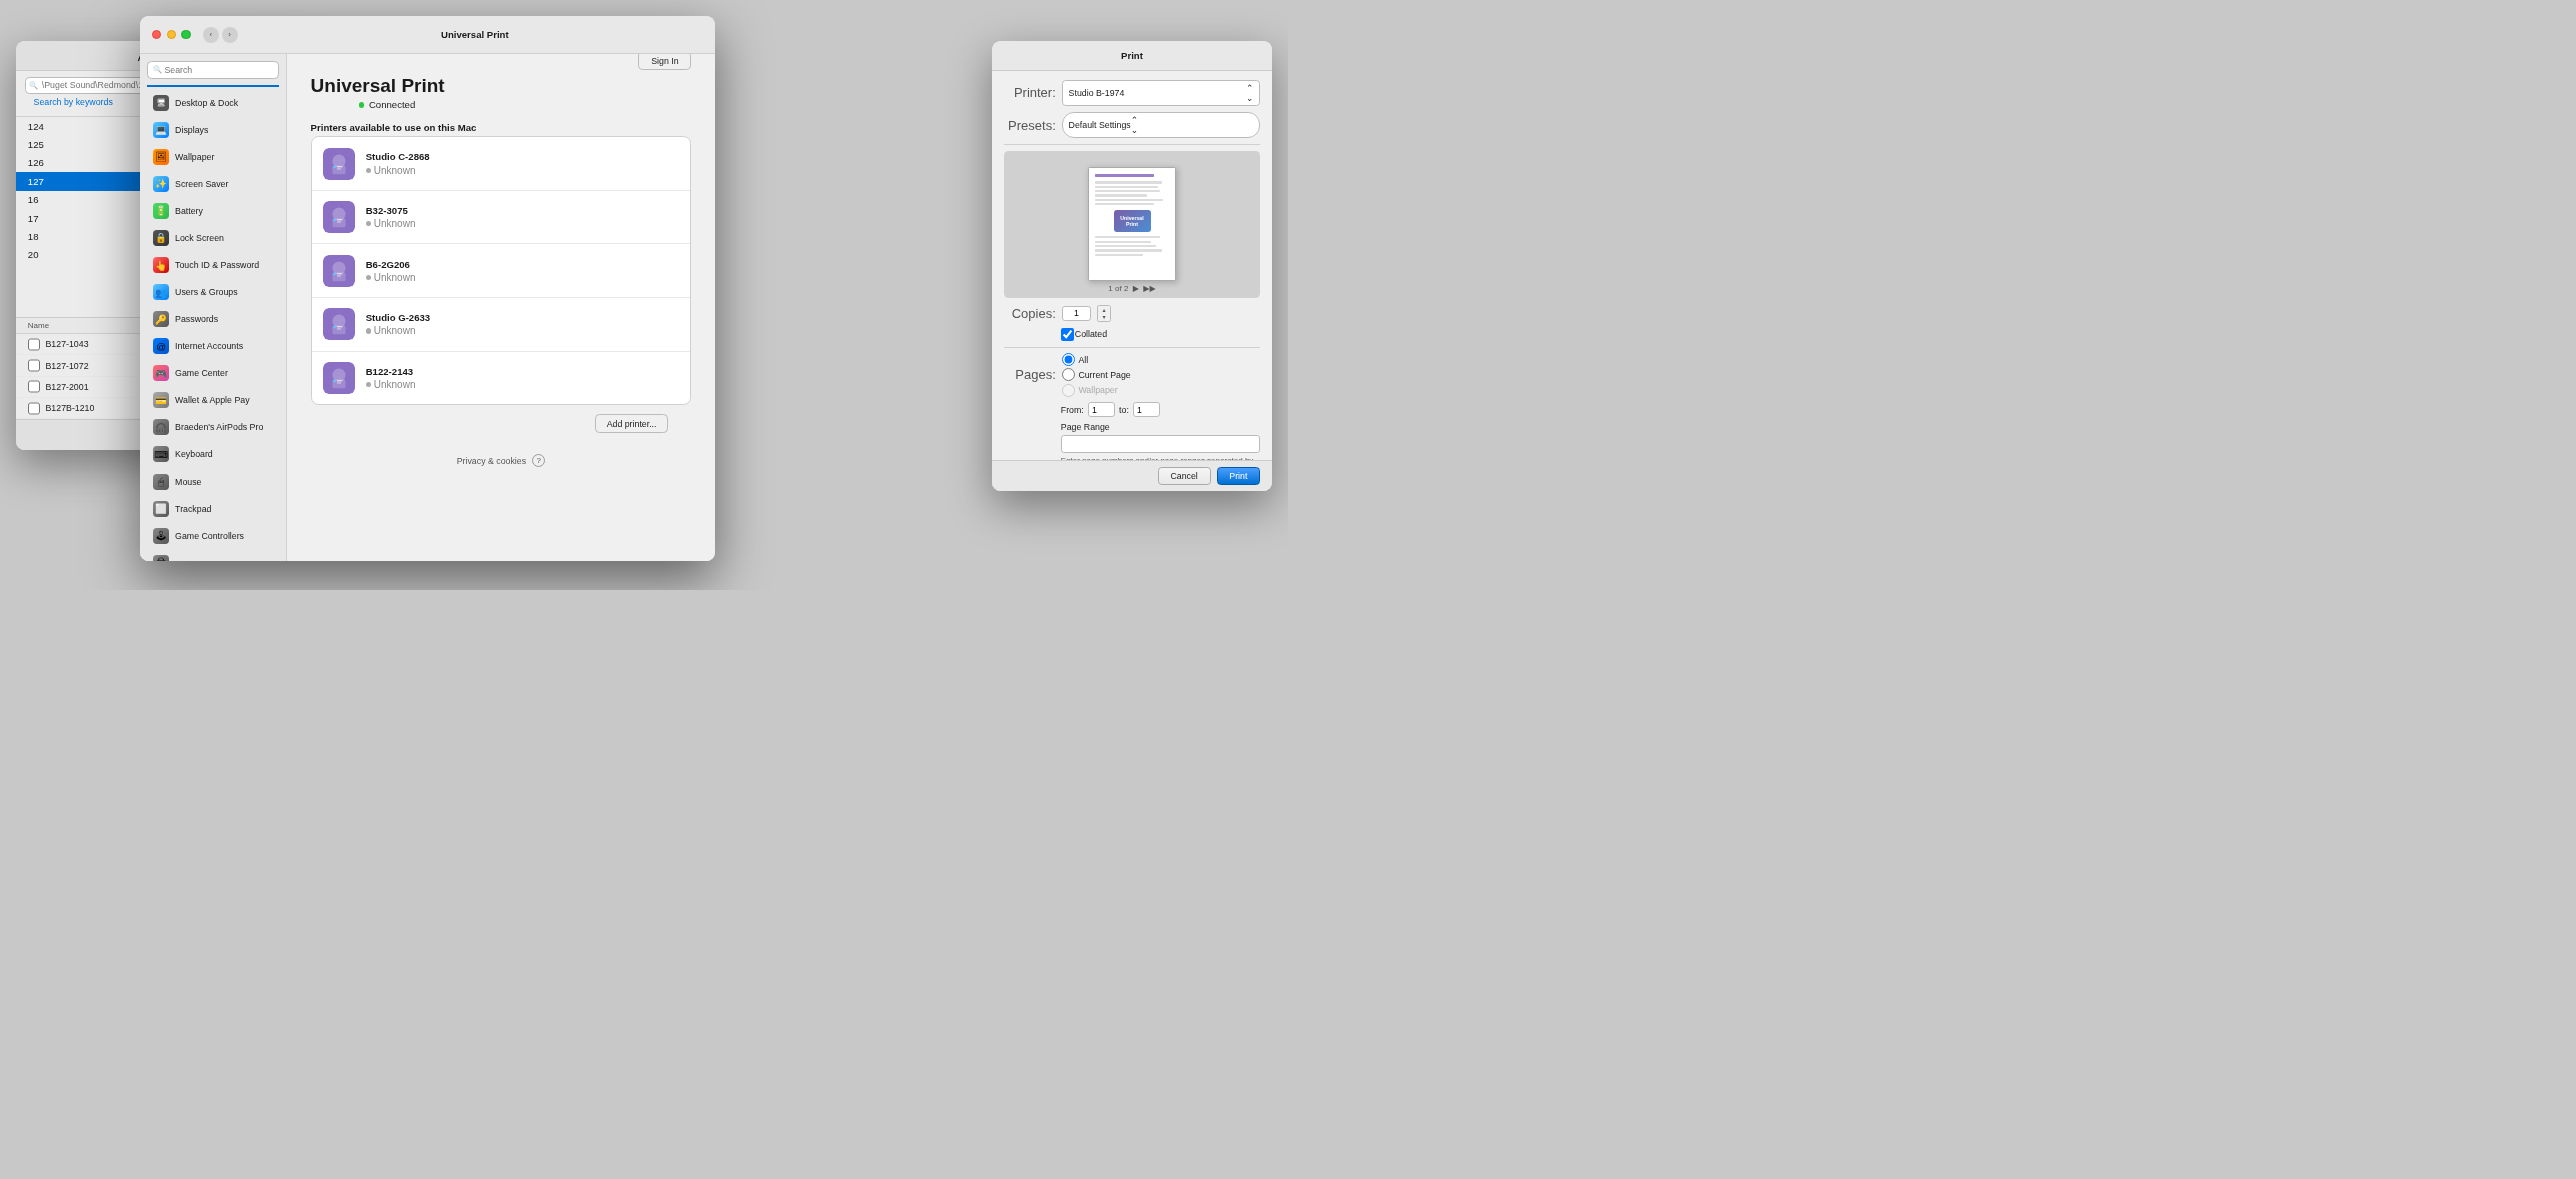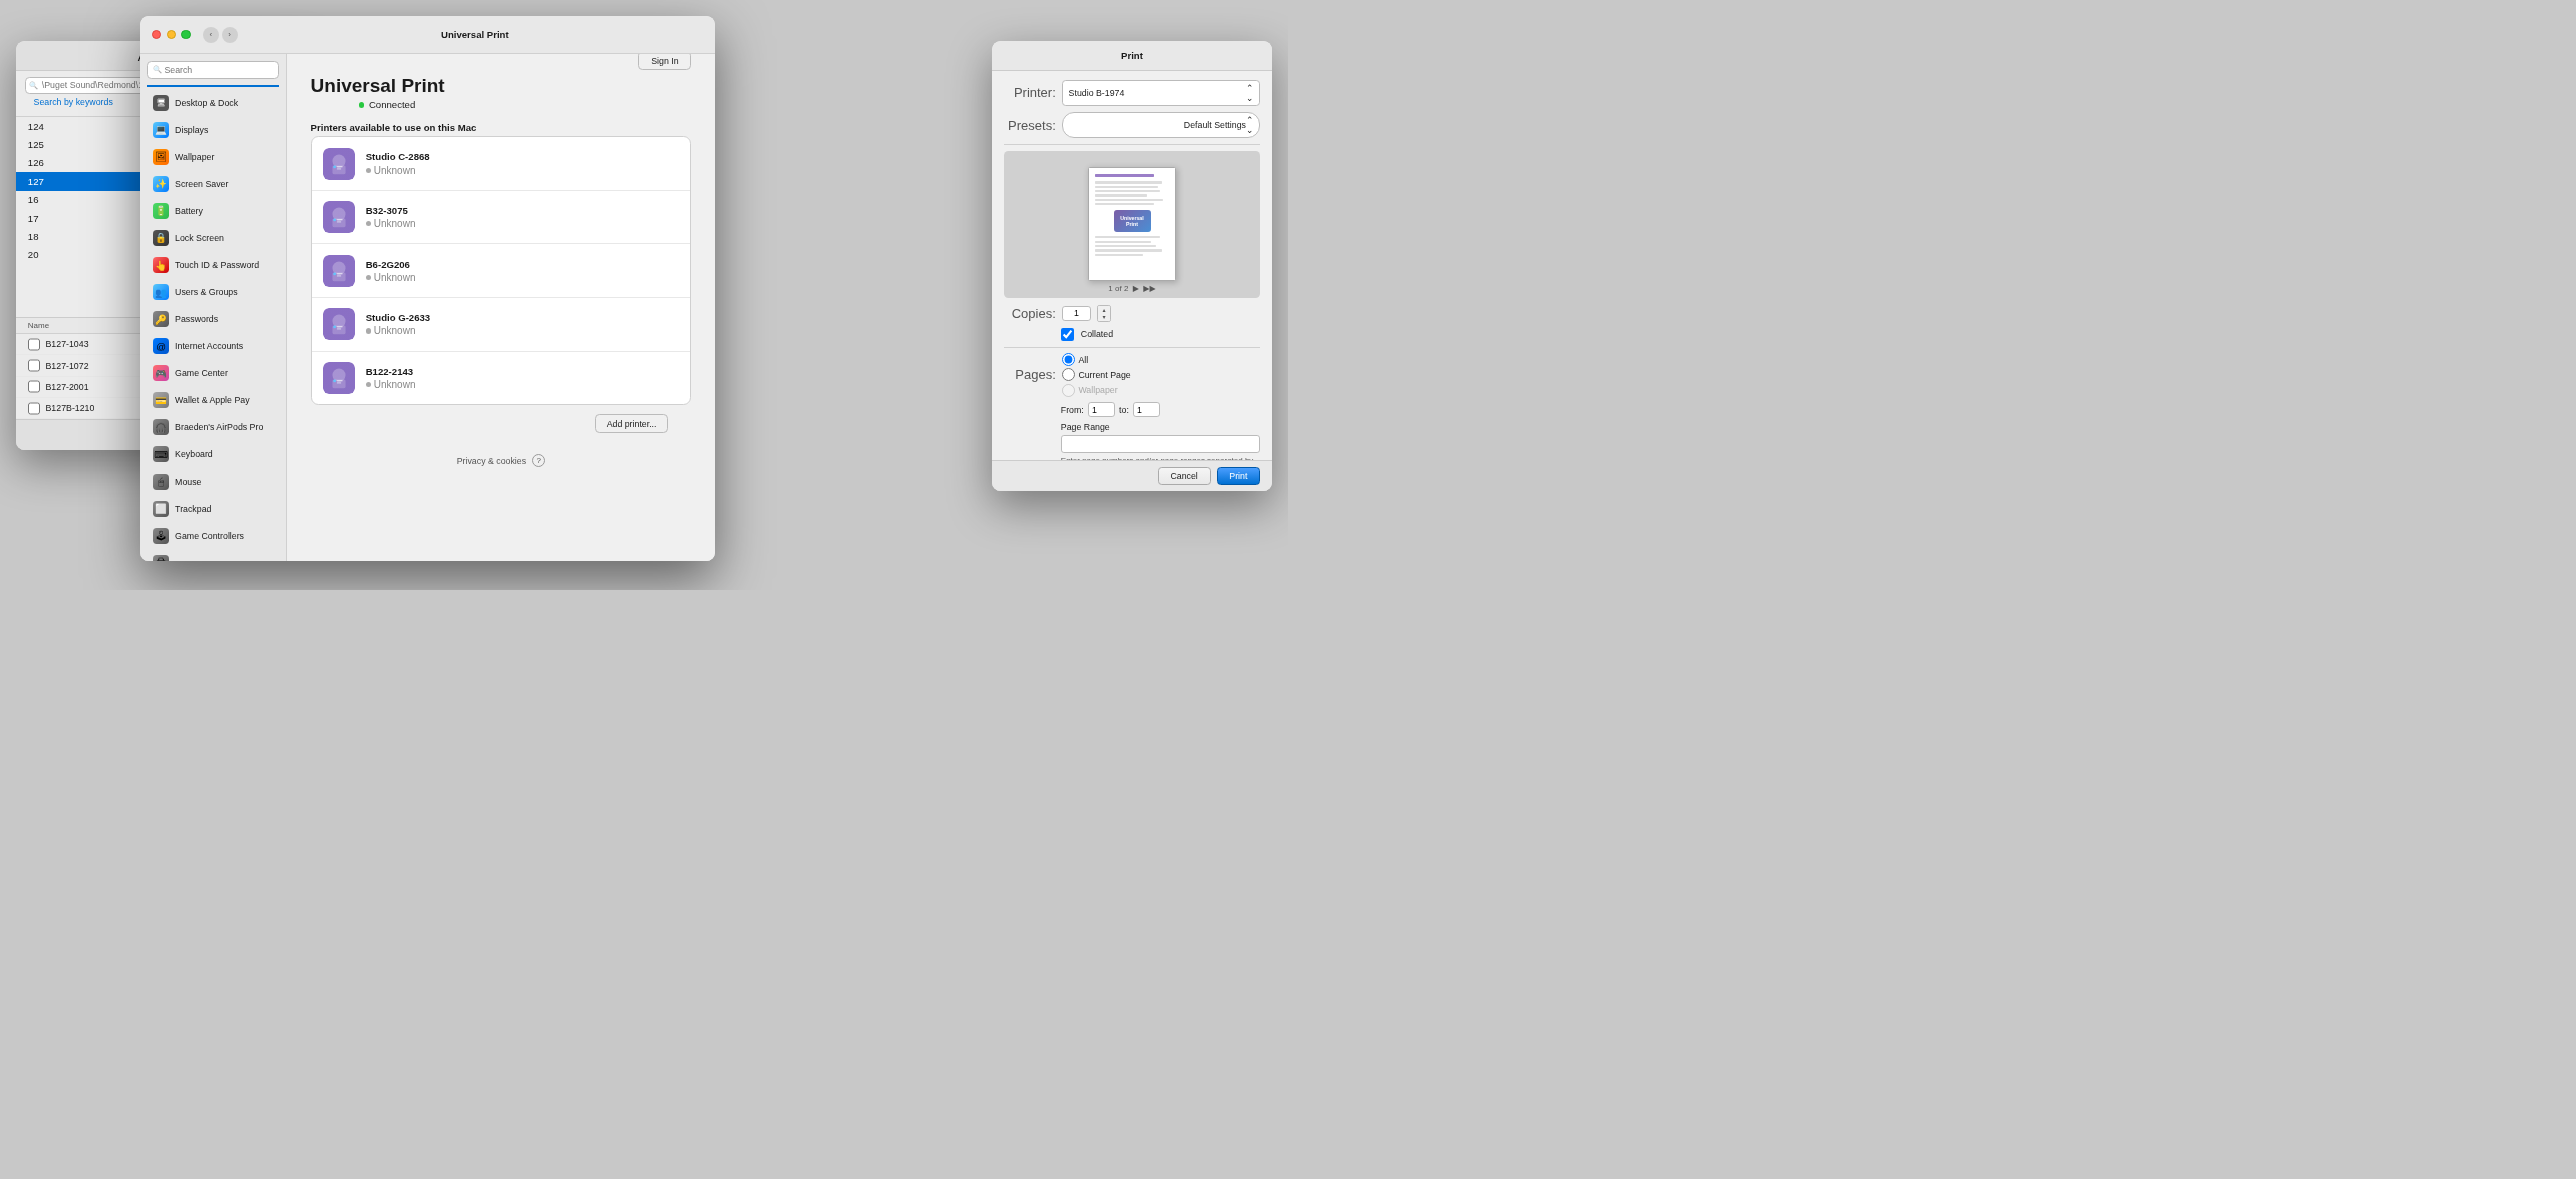--- a/index.html
+++ b/index.html
@@ -502,21 +502,21 @@
     .radio-group { display: flex; flex-direction: column; gap: 2.2px; }
     .radio-row { display: flex; align-items: center; gap: 3.7px; font-size: 8.8px; color: #1a1a1a; }
     .print-footer {
       padding: 5.9px 11.8px;
       background: #e8e8e8;
       border-top: 0.7px solid #ccc;
       display: flex;
       justify-content: flex-end;
       gap: 5.9px;
     }
-    .checkbox-row { display: flex; align-items: center; gap: 7px; font-size: 8.8px; color: #1a1a1a; }
+    .checkbox-row { display: flex; align-items: center; gap: 1px; font-size: 8.8px; color: #1a1a1a; }
     .copies-row { display: flex; align-items: center; gap: 5.9px; }
     .copies-input {
       width: 29.5px;
       border: 0.7px solid #bbb;
       border-radius: 2.9px;
       padding: 1.5px 4.4px;
       font-size: 8.8px;
       text-align: center;
       background: #fff;
     }
@@ -912,21 +912,21 @@
     <div class="print-row">
       <span class="print-label">Printer:</span>
       <div class="print-select" style="display:flex;align-items:center;justify-content:space-between;">
         <span>Studio B-1974</span>
         <span>⌃<br style="line-height:0">⌄</span>
       </div>
     </div>
 
     <div class="print-row">
       <span class="print-label">Presets:</span>
-      <div class="print-select" style="display:flex;align-items:center;justify-content:flex-end;border-radius:12px;">
+      <div class="print-select" style="display:flex;align-items:center;justify-content:flex-start;border-radius:12px;">
         <span>Default Settings</span>
         <span>⌃<br style="line-height:0">⌄</span>
       </div>
     </div>
 
     <div class="print-separator"></div>
 
     <div class="print-preview-area">
       <div class="preview-page">
         <div class="preview-page-content">

